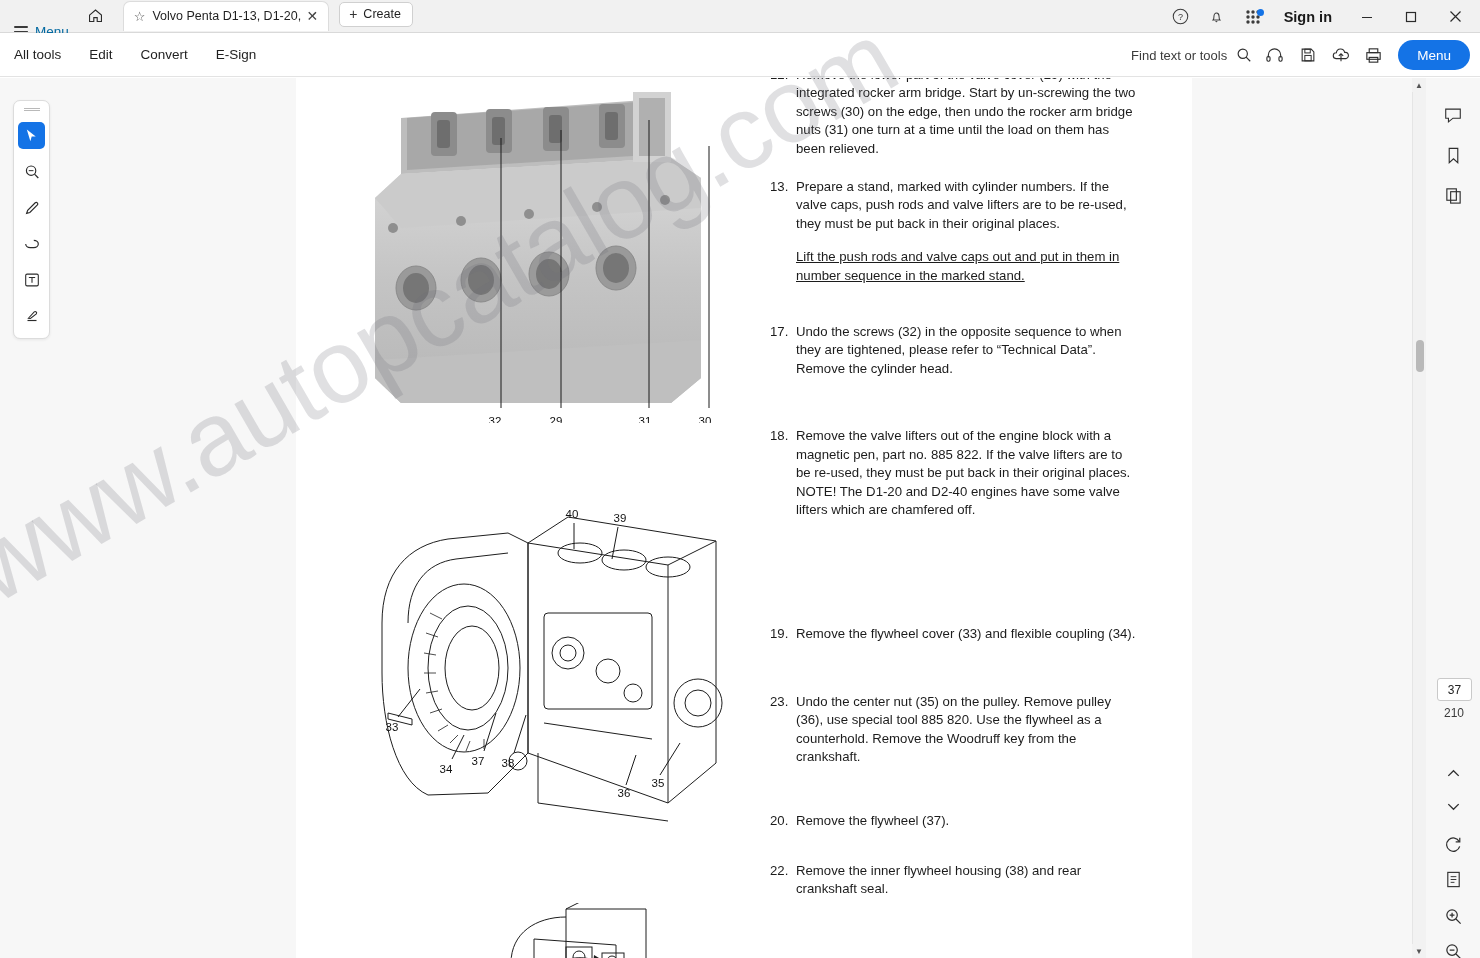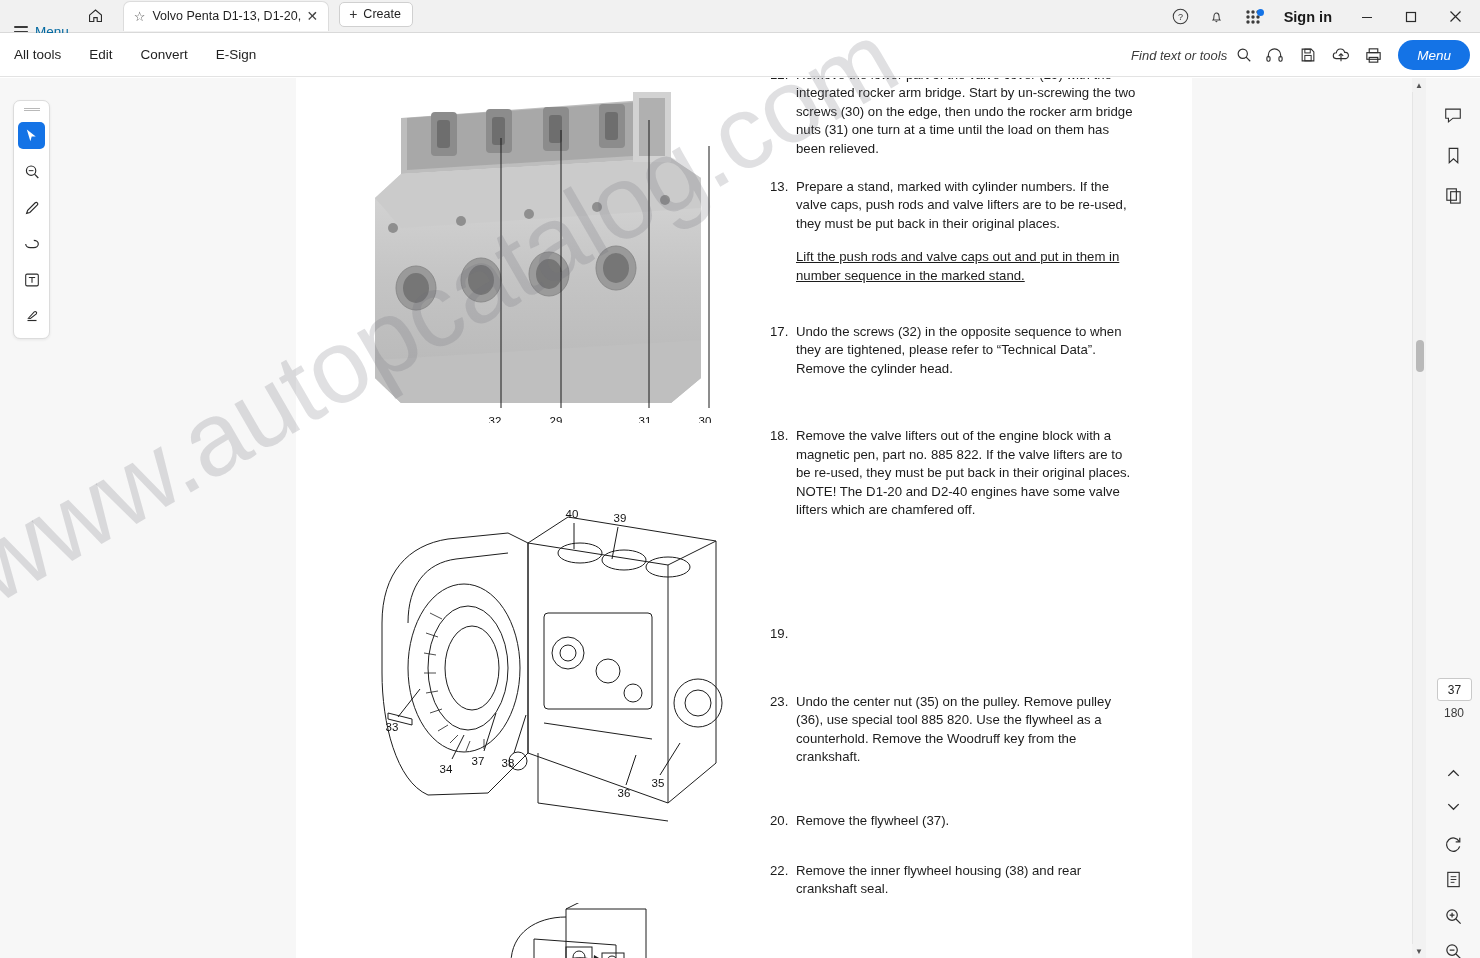--- a/index.html
+++ b/index.html
@@ -87,21 +87,21 @@
   
   .toolbar {
     height: 44px; background: #ffffff; display: flex; align-items: center;
     border-bottom: 1px solid #e3e3e3; position: relative;
   }
   .tool-item {
     font-size: 13.5px; color: #1f1f1f; padding: 6px 14px; border-radius: 4px;
   }
   .toolbar-right {
     position: absolute; right: 10px; top: 0; height: 44px;
-    display: flex; align-items: center;  font-style: italic;
+    display: flex; align-items: center; 
   }
   .findbox {
     display: flex; align-items: center; gap: 9px;
     font-size: 13px; color: #3c3c3c; padding: 4px 6px 4px 10px;
   }
   .tr-icon {
     width: 33px; height: 30px; display: flex; align-items: center; justify-content: center;
     color: #2f2f2f;
   }
   .share-btn {
@@ -575,20 +575,23 @@
 
         <div class="step" style="margin-top:49px">
           <div class="num">18.</div>
           <div class="body">
             <p>Remove the valve lifters out of the engine block with a magnetic pen, part no. 885 822. If the valve lifters are to be re-used, they <b>must</b> be put back in their original places.<br><b>NOTE!</b> The D1-20 and D2-40 engines have some valve lifters which are chamfered off.</p>
           </div>
         </div>
 
         <div class="step" style="margin-top:106px">
           <div class="num">19.</div>
+          <div class="body">
+              <p>Remove the flywheel cover (33) and flexible coupling (34).</p>
+            </div>
         </div>
 
         <div class="step" style="margin-top:49px">
           <div class="num">23.</div>
           <div class="body">
               <p>Undo the center nut (35) on the pulley. Remove pulley (36), use special tool 885  820. Use the flywheel as a counterhold. Remove the Woodruff key from the crankshaft.</p>
             </div>
         </div>
 
         <div class="step" style="margin-top:46px">
@@ -630,21 +633,21 @@
       </svg>
     </div>
     <div class="rr-icon">
       <svg width="19" height="19" viewBox="0 0 20 20">
         <rect x="3" y="3" width="10" height="12" fill="none" stroke="#2f2f2f" stroke-width="1.2"></rect>
         <rect x="7" y="6" width="10" height="12" fill="none" stroke="#2f2f2f" stroke-width="1.2"></rect>
       </svg>
     </div>
 
     <div class="pagebox">37</div>
-    <div class="pagetotal">180</div>
+    <div class="pagetotal">210</div>
 
     <div class="rr-icon" style="position:absolute; top:672px">
       <svg width="17" height="17" viewBox="0 0 18 18">
         <path d="M3.5 11.5 9 6l5.5 5.5" fill="none" stroke="#2f2f2f" stroke-width="1.4"></path>
       </svg>
     </div>
     <div class="rr-icon" style="position:absolute; top:705px">
       <svg width="17" height="17" viewBox="0 0 18 18">
         <path d="M3.5 6.5 9 12l5.5-5.5" fill="none" stroke="#2f2f2f" stroke-width="1.4"></path>
       </svg>

